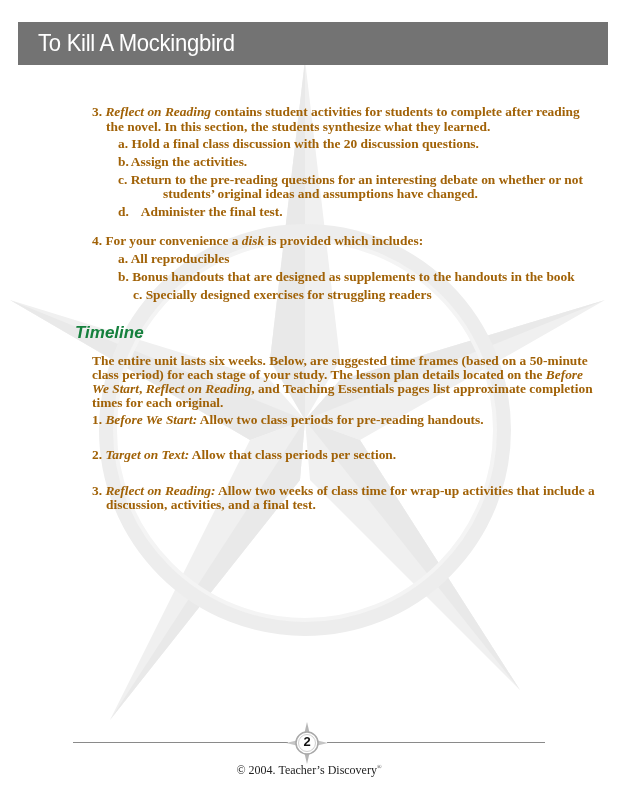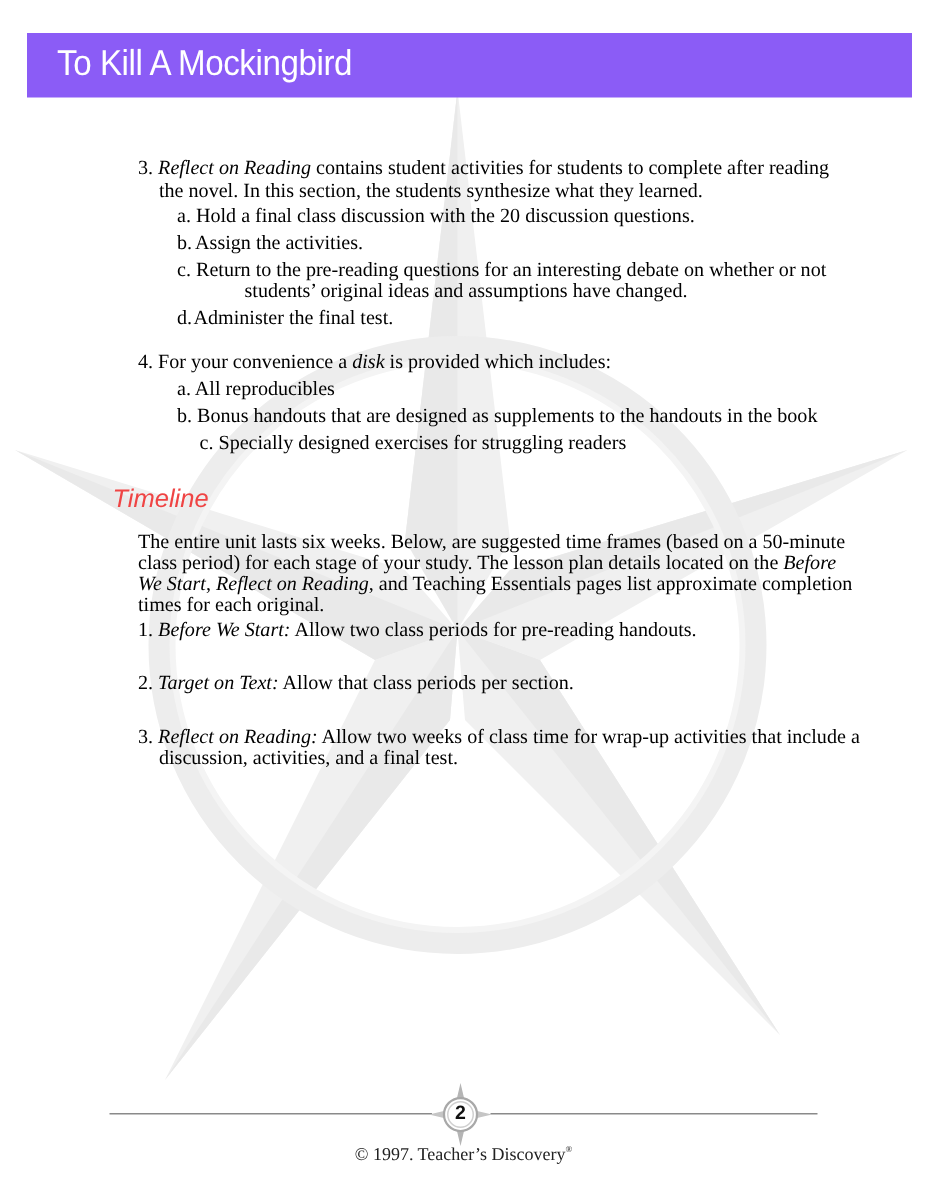--- a/index.html
+++ b/index.html
@@ -4,36 +4,36 @@
   <style>
     html, body { margin: 0; padding: 0; }
     body {
       width: 618px; height: 800px; position: relative; overflow: hidden;
       background: #ffffff; color: #1a1a1a;
       font-family: "Liberation Serif", "DejaVu Serif", serif;
     }
     .watermark { position: absolute; left: 0; top: 0; width: 618px; height: 800px; z-index: 0; }
     .header-bar {
       position: absolute; left: 18px; top: 22px; width: 590px; height: 43px;
-      background: #8b5cf6; z-index: 2;
+      background: #737373; z-index: 2;
     }
     .header-title {
       position: absolute; left: 20px; top: 6px;
       color: #ffffff; font-family: "Liberation Sans", "DejaVu Sans", sans-serif;
       font-size: 24px; line-height: 30px; letter-spacing: -0.3px; transform: scaleX(0.92); transform-origin: left;
     }
     .content { position: absolute; left: 0; top: 0; width: 618px; z-index: 3; }
     .line {
-      position: absolute; font-size: 13.4px; line-height: 15px; white-space: nowrap; color: #000000;
+      position: absolute; font-size: 13.4px; line-height: 15px; white-space: nowrap; color: #a16207; font-weight: bold;
     }
     .num { display: inline-block; }
     .heading {
       position: absolute; left: 75px; top: 323px;
-      font-family: "Liberation Sans", "DejaVu Sans", sans-serif; font-weight: normal; font-style: italic;
-      font-size: 17px; line-height: 20px; color: #ef4444;
+      font-family: "Liberation Sans", "DejaVu Sans", sans-serif; font-weight: bold; font-style: italic;
+      font-size: 17px; line-height: 20px; color: #15803d;
     }
     i { font-style: italic; }
     .footer-rule-l { position: absolute; left: 73px; top: 742px; width: 215px; height: 1px; background: #8a8a8a; z-index: 3; }
     .footer-rule-r { position: absolute; left: 327px; top: 742px; width: 218px; height: 1px; background: #8a8a8a; z-index: 3; }
     .page-badge { position: absolute; left: 286px; top: 722px; width: 42px; height: 42px; z-index: 4; }
     .page-num {
       position: absolute; left: 0; top: 12px; width: 42px; text-align: center;
       font-family: "Liberation Sans", "DejaVu Sans", sans-serif; font-weight: bold; font-size: 13px; color: #111;
     }
     .copyright {
@@ -81,21 +81,21 @@
     <span>a.</span> <span>Hold a final class discussion with the 20 discussion questions.</span>
   </div>
   <div class="line" style="left:118px; top:154px;">
     <span>b.</span><span style="margin-left:2px;">Assign the activities.</span>
   </div>
   <div class="line" style="left:118px; top:172px;">
     <span>c.</span> <span>Return to the pre-reading questions for an interesting debate on whether or not</span>
   </div>
   <div class="line" style="left:131px; top:186px;margin-left:32px;">students’ original ideas and assumptions have changed.</div>
   <div class="line" style="left:118px; top:204px;">
-    <span>d.</span><span style="margin-left:1px;">Administer the final test.</span>
+    <span>d.</span><span style="margin-left:12px;">Administer the final test.</span>
   </div>
 
   <div class="line" style="left:92px; top:233px;">
     <span class="num">4.</span>
     <span>For your convenience a </span><i>disk</i><span> is provided which includes:</span>
   </div>
   <div class="line" style="left:118px; top:251px;">
     <span>a.</span> <span>All reproducibles</span>
   </div>
   <div class="line" style="left:118px; top:269px;">
@@ -138,14 +138,14 @@
     <polygon points="21,0 25,17 21,21 17,17" fill="#b5b5b5"></polygon>
     <polygon points="21,42 25,25 21,21 17,25" fill="#b5b5b5"></polygon>
     <polygon points="0,21 17,17 21,21 17,25" fill="#c5c5c5"></polygon>
     <polygon points="42,21 25,17 21,21 25,25" fill="#c5c5c5"></polygon>
     <circle cx="21" cy="21" r="11" fill="#ffffff" stroke="#a8a8a8" stroke-width="1.5"></circle>
     <circle cx="21" cy="21" r="8.5" fill="#ffffff" stroke="#d0d0d0" stroke-width="1"></circle>
   </svg>
   <div class="page-num">2</div>
 </div>
 <div class="copyright">
-  <span>© 1997. Teacher’s Discovery</span><sup>®</sup>
+  <span>© 2004. Teacher’s Discovery</span><sup>®</sup>
 </div>
 
 </body></html>

